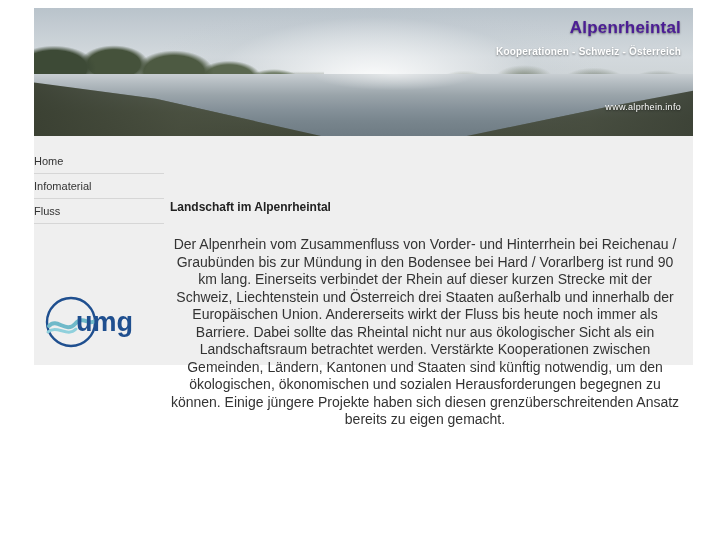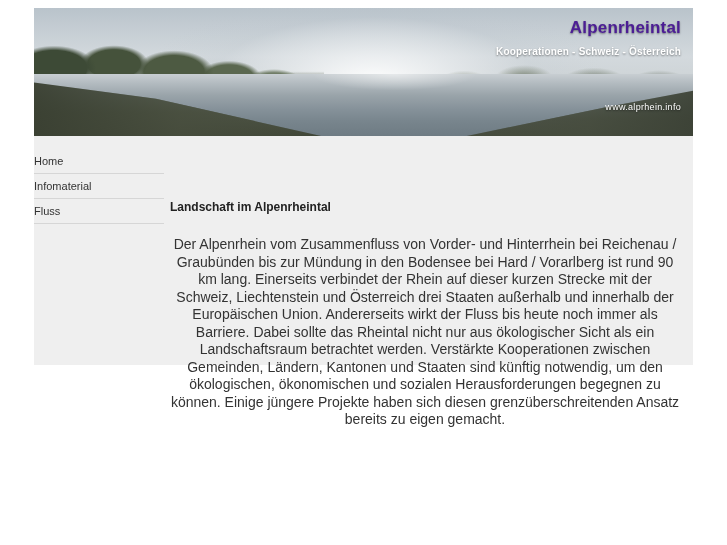--- a/index.html
+++ b/index.html
@@ -230,20 +230,28 @@
       <div class="banner-sub">Kooperationen - Schweiz - Österreich</div>
       <div class="banner-url">www.alprhein.info</div>
     </div>
 
     <nav class="nav">
       <a class="nav-item" href="#">Home</a>
       <a class="nav-item" href="#">Infomaterial</a>
       <a class="nav-item" href="#">Fluss</a>
     </nav>
 
+    <div class="logo">
+      <svg width="120" height="58" viewBox="0 0 120 58" xmlns="http://www.w3.org/2000/svg" aria-hidden="true">
+        <circle cx="29" cy="29" r="24" fill="none" stroke="#1f4f8f" stroke-width="2.4"></circle>
+        <path d="M7 33 C15 24, 24 41, 33 31 C41 22, 47 33, 53 28" fill="none" stroke="#6fb9c9" stroke-width="4" stroke-linecap="round"></path>
+        <path d="M6 39 C15 31, 25 45, 34 36" fill="none" stroke="#8fd0dc" stroke-width="3" stroke-linecap="round"></path>
+        <text x="34" y="38" font-family="Liberation Sans, sans-serif" font-size="27" font-weight="bold" fill="#1f4f8f">umg</text>
+      </svg>
+    </div>
 
     <div class="content">
       <h1>Landschaft im Alpenrheintal</h1>
       <p>Der Alpenrhein vom Zusammenfluss von Vorder- und Hinterrhein bei Reichenau / Graubünden bis zur Mündung in den Bodensee bei Hard / Vorarlberg ist rund 90 km lang. Einerseits verbindet der Rhein auf dieser kurzen Strecke mit der Schweiz, Liechtenstein und Österreich drei Staaten außerhalb und innerhalb der Europäischen Union. Andererseits wirkt der Fluss bis heute noch immer als Barriere. Dabei sollte das Rheintal nicht nur aus ökologischer Sicht als ein Landschaftsraum betrachtet werden. Verstärkte Kooperationen zwischen Gemeinden, Ländern, Kantonen und Staaten sind künftig notwendig, um den ökologischen, ökonomischen und sozialen Herausforderungen begegnen zu können. Einige jüngere Projekte haben sich diesen grenzüberschreitenden Ansatz bereits zu eigen gemacht.</p>
     </div>
 
   </div>
 </div>
 
 </body></html>

